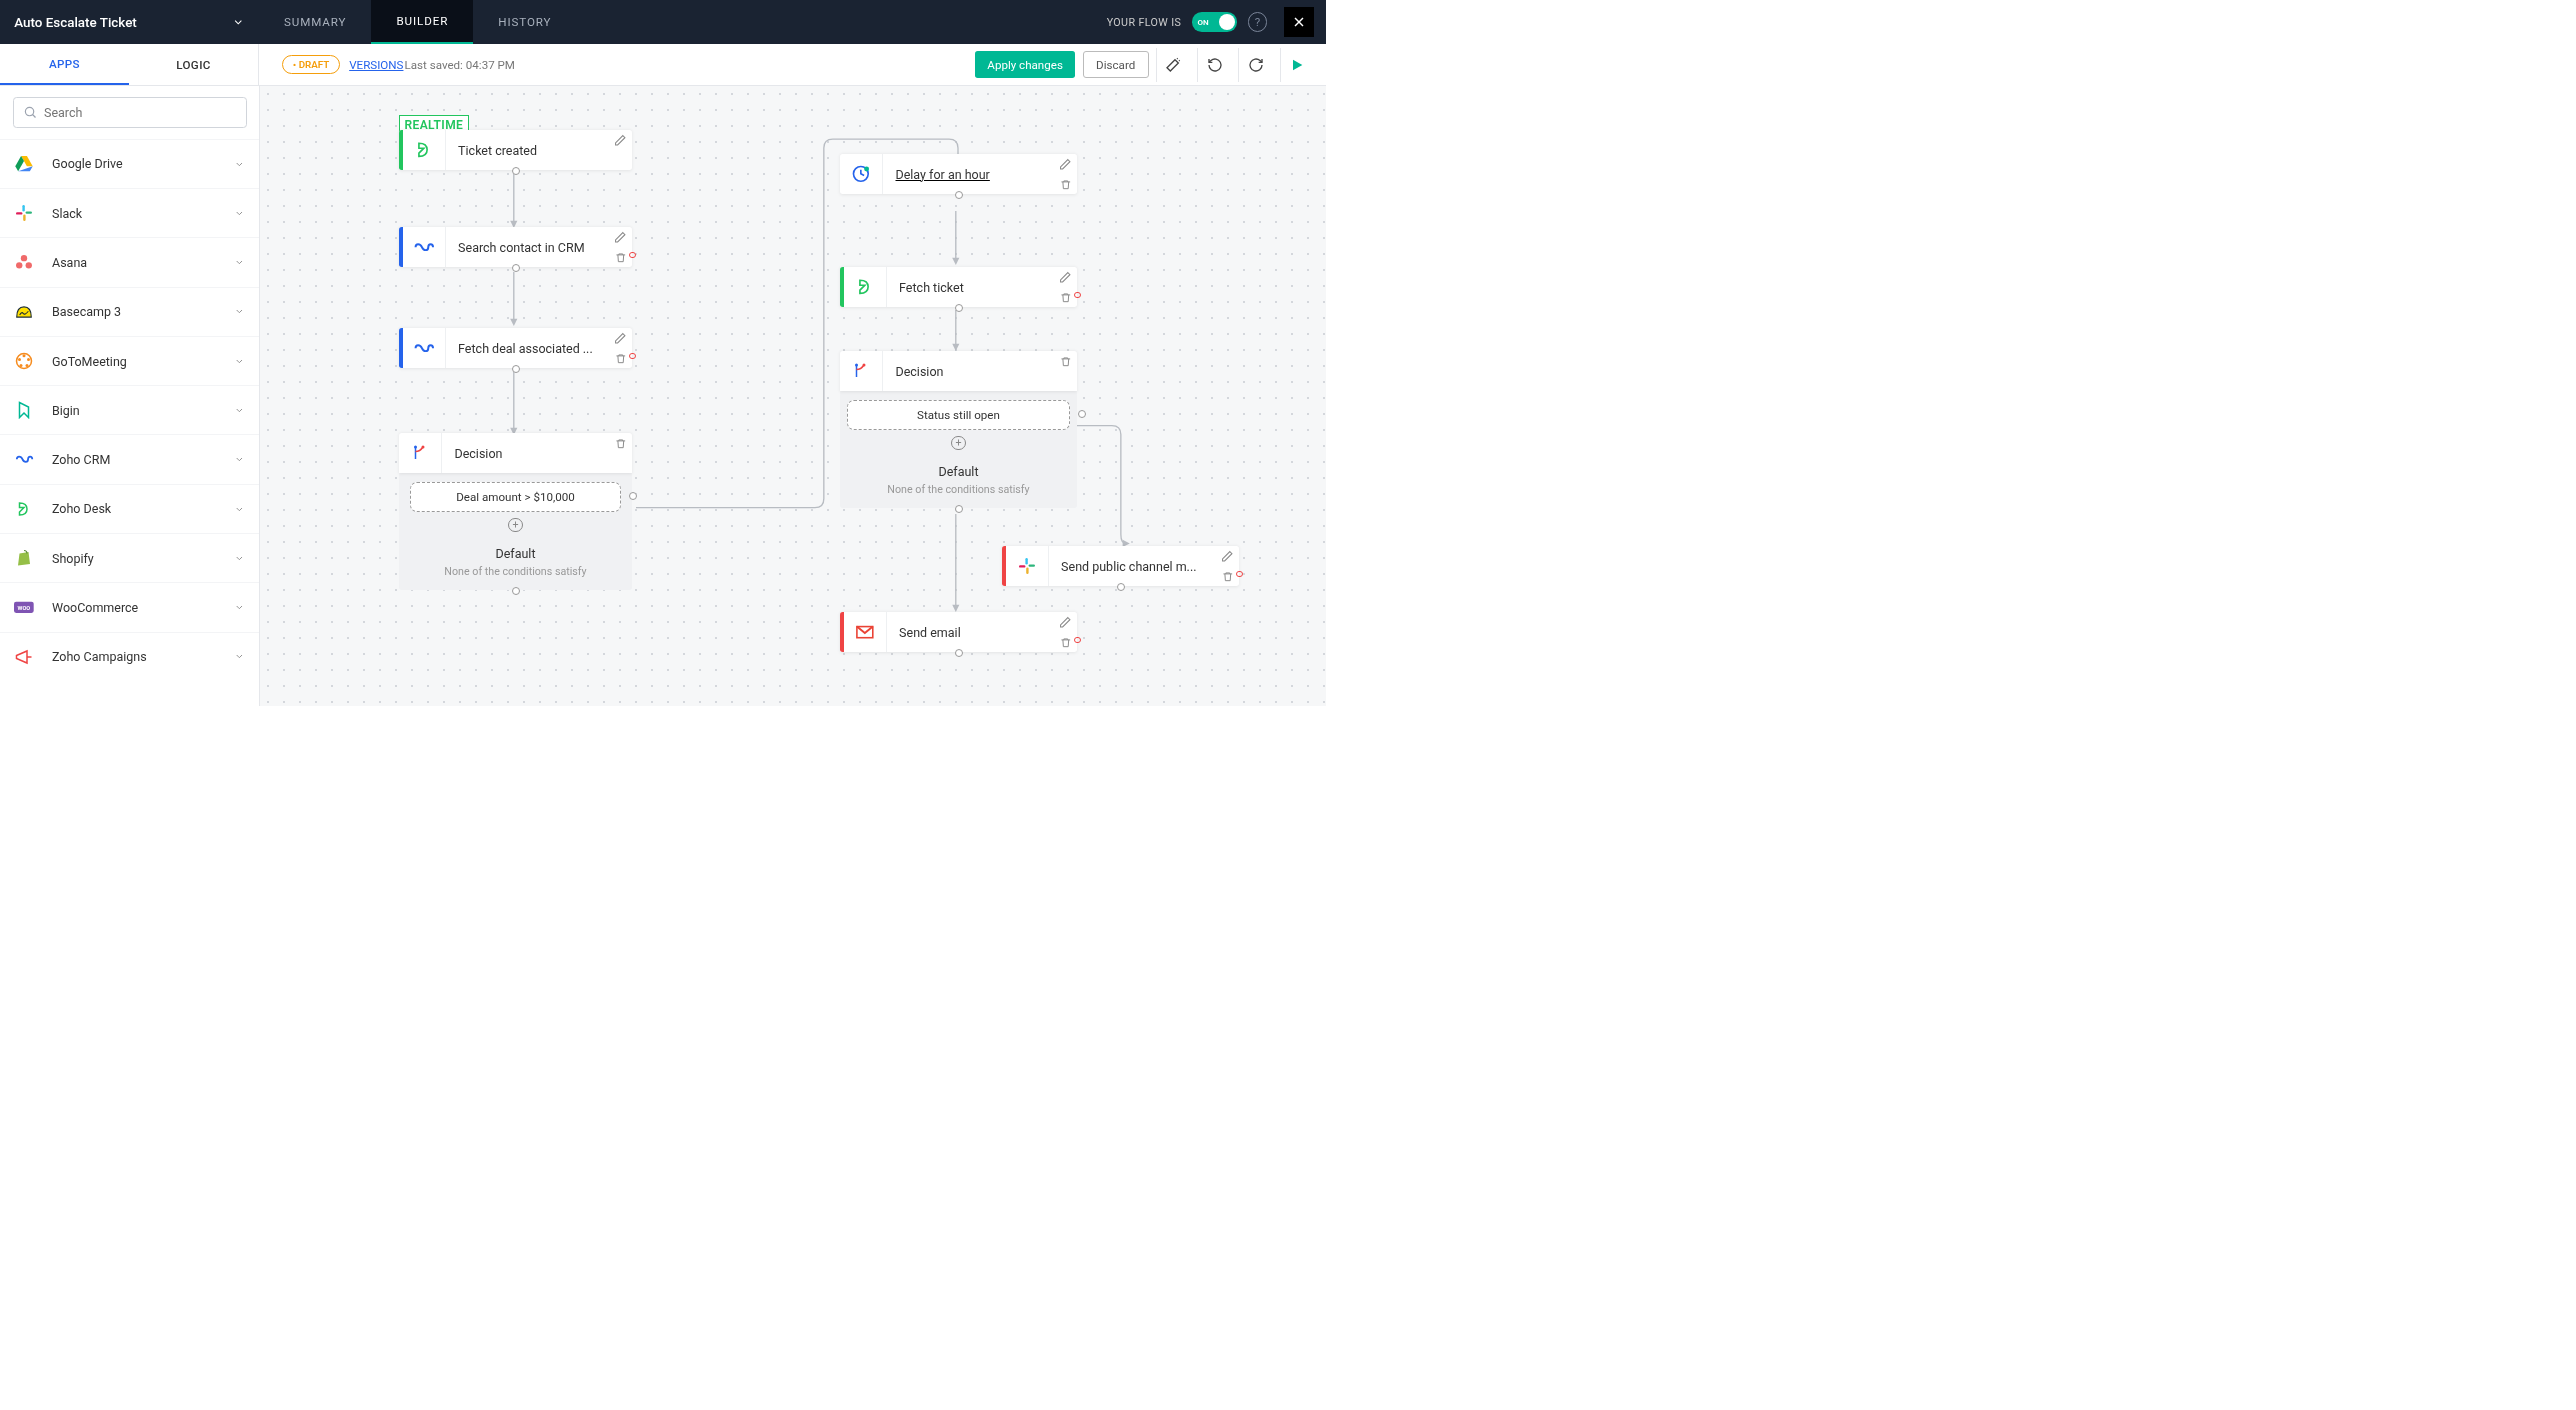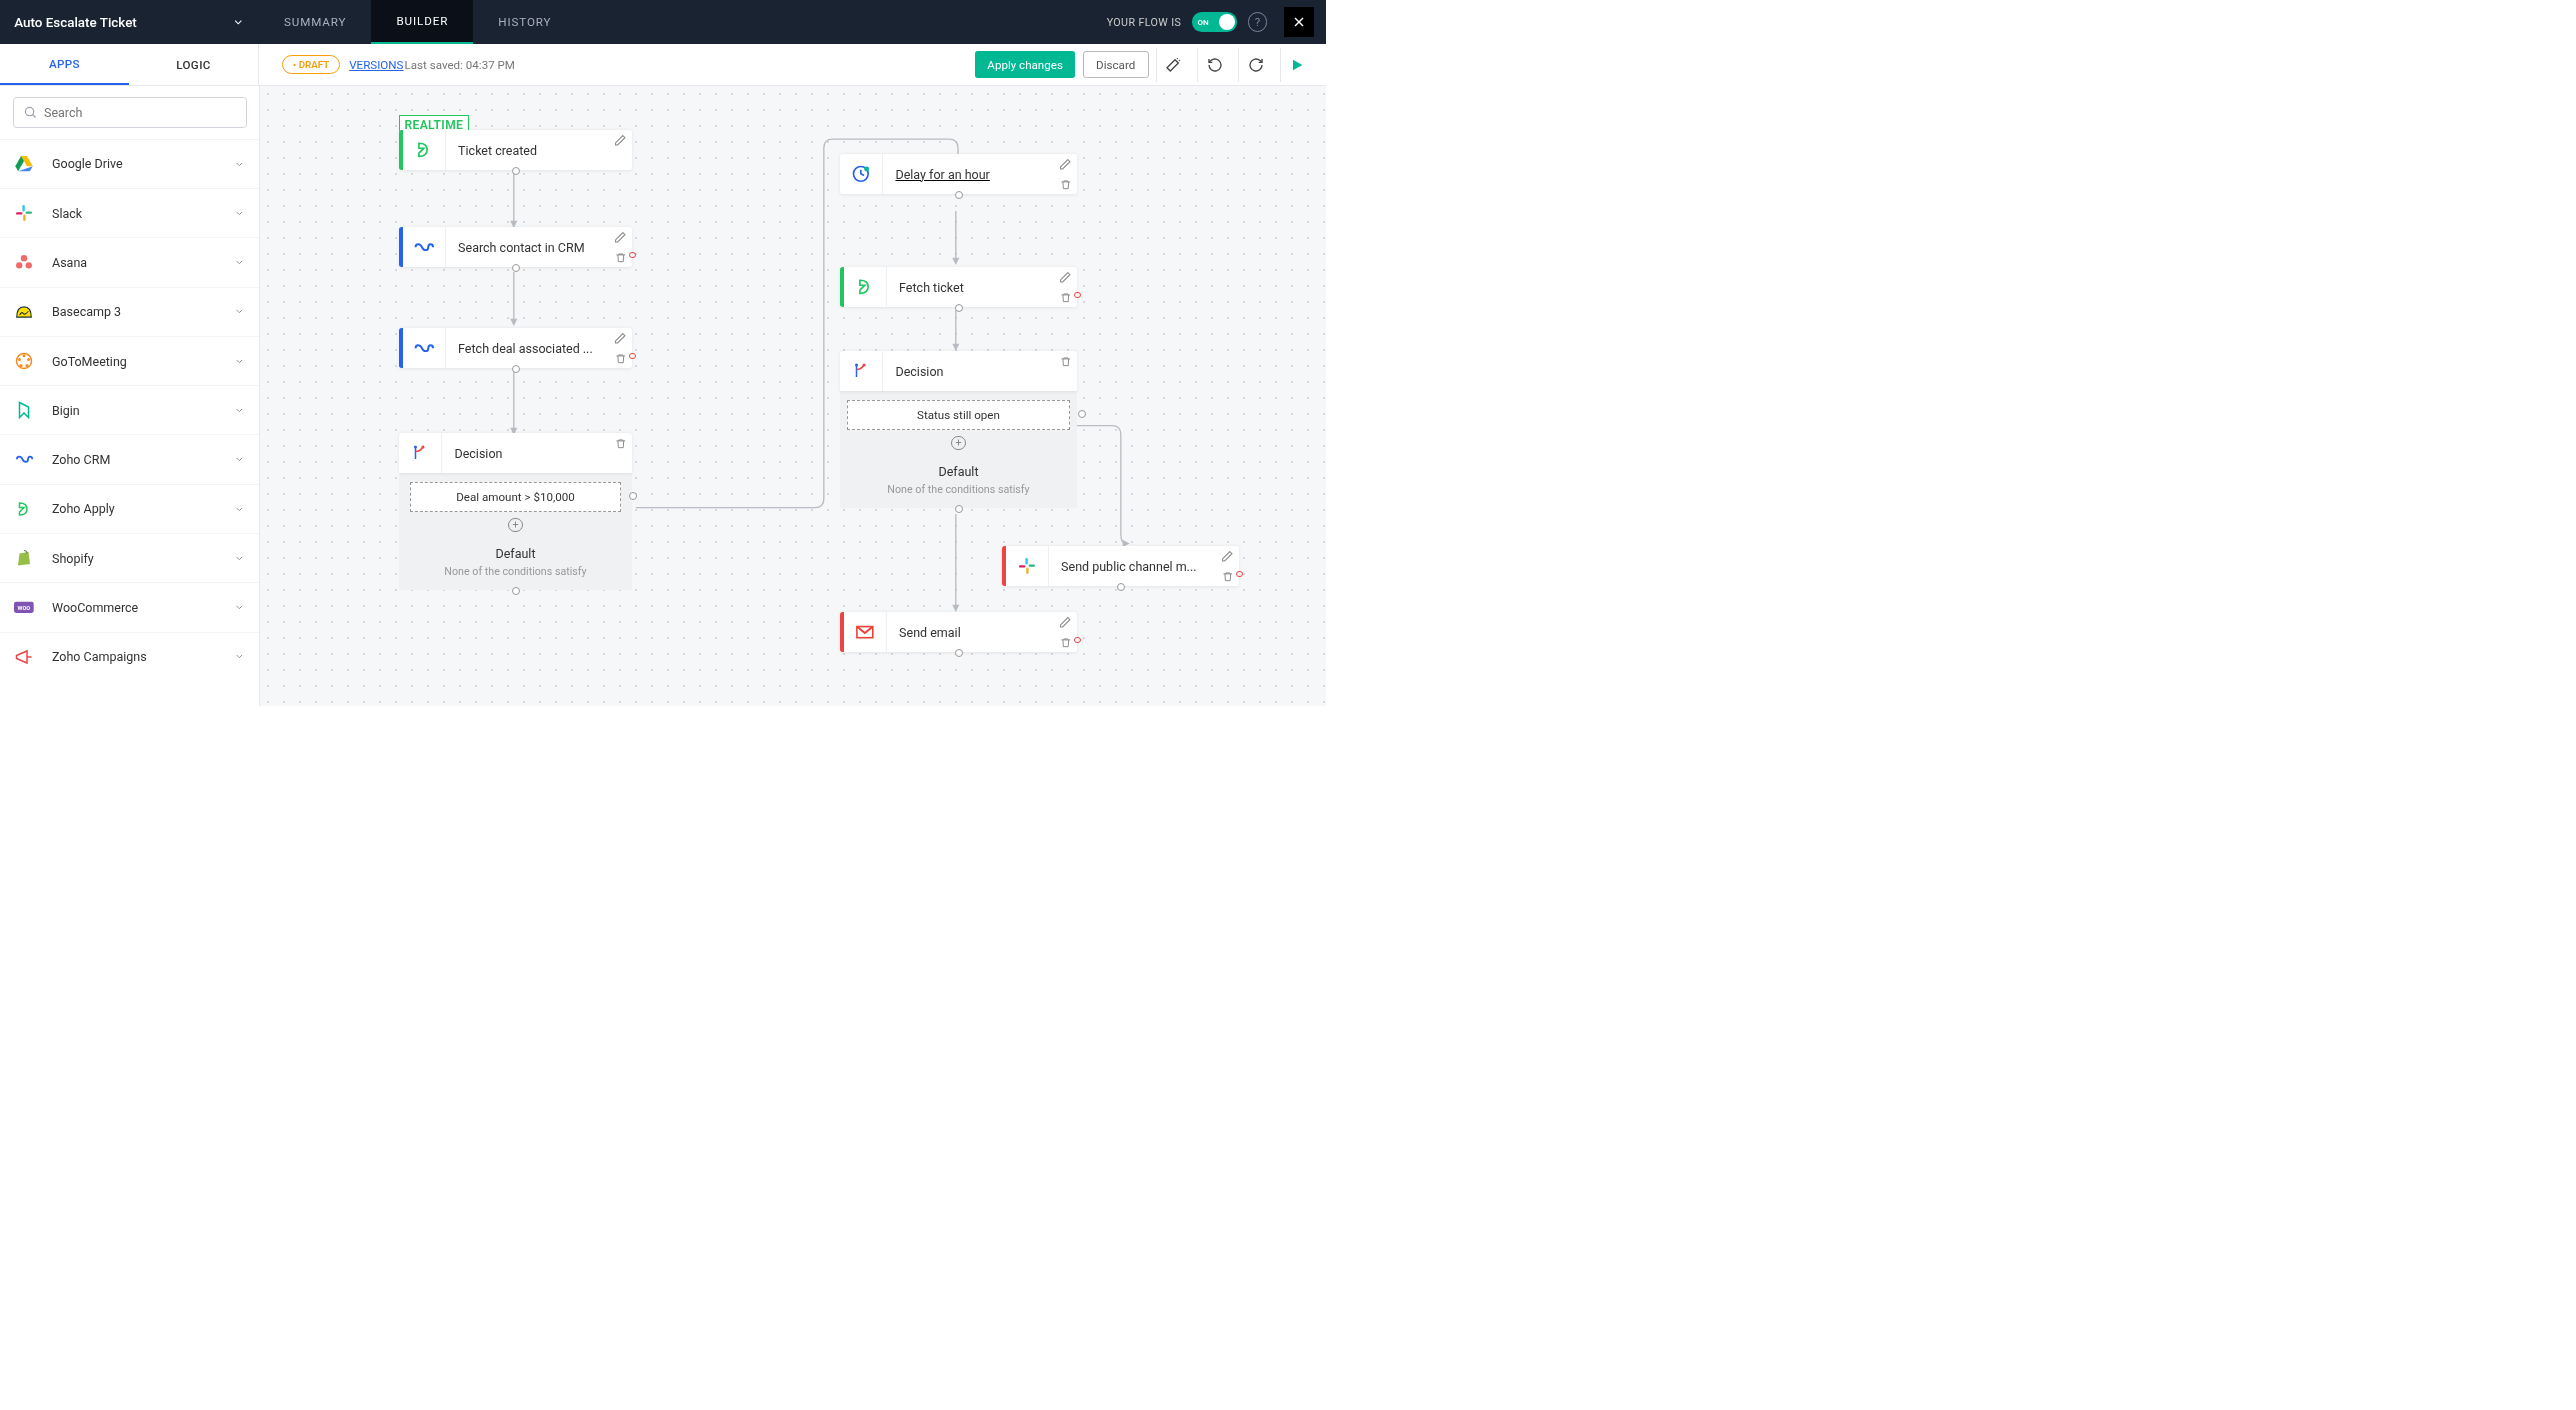--- a/index.html
+++ b/index.html
@@ -120,21 +120,21 @@
 .decision-box {
   position: absolute; background: #f0f1f3; border-radius: 2.7px;
 }
 .decision-head {
   background: #fff; display: flex; align-items: center; border-radius: 2.7px 2.7px 0 0;
   box-shadow: 0 0.9px 3.6px rgba(0,0,0,0.08);
 }
 .decision-body { padding: 9px 10.7px 12.5px; }
 .cond-chip {
   border: 0.9px dashed #999; background: #fff; padding: 7.2px 9px; font-size: 11.6px; color: #333;
-  border-radius: 0; text-align: center;
+  border-radius: 7px; text-align: center;
 }
 .add-circle {
   width: 14.3px; height: 14.3px; border: 1.3px solid #888; border-radius: 50%; margin: 5.4px auto 0;
   display: flex; align-items: center; justify-content: center; font-size: 10.7px; color: #888;
 }
 .default-title { text-align: center; font-size: 12.5px; color: #333; margin-top: 14.3px; }
 .default-sub { text-align: center; font-size: 10.7px; color: #999; margin-top: 3.6px; }
 
 svg.edge { position: absolute; pointer-events: none; overflow: visible; }
 svg.edge path { fill: none; stroke: #b8bcc2; stroke-width: 1.5; }
@@ -309,21 +309,21 @@
         <svg class="chevron" width="10.7" height="10.7" viewBox="0 0 24 24" fill="none" stroke="currentColor" stroke-width="2">
             <polyline points="6 9 12 15 18 9"></polyline>
           </svg>
       </div>
       <div class="app-item">
         <span class="app-icon">
             <svg width="18" height="18" viewBox="0 0 24 24">
               <path d="M6 4 Q16 4 16 12 Q16 20 6 20 L6 16 L12 10 L6 10 Z" fill="none" stroke="#22c55e" stroke-width="2"></path>
             </svg>
           </span>
-        <span class="app-name">Zoho Apply</span>
+        <span class="app-name">Zoho Desk</span>
         <svg class="chevron" width="10.7" height="10.7" viewBox="0 0 24 24" fill="none" stroke="currentColor" stroke-width="2">
             <polyline points="6 9 12 15 18 9"></polyline>
           </svg>
       </div>
       <div class="app-item">
         <span class="app-icon">
             <svg width="16" height="18" viewBox="0 0 20 24">
               <path d="M4 6 L16 4 L18 20 L2 22 Z" fill="#95bf47"></path>
               <path d="M10 2 Q14 2 14 6" fill="none" stroke="#5e8e3e" stroke-width="1.5"></path>
             </svg>

